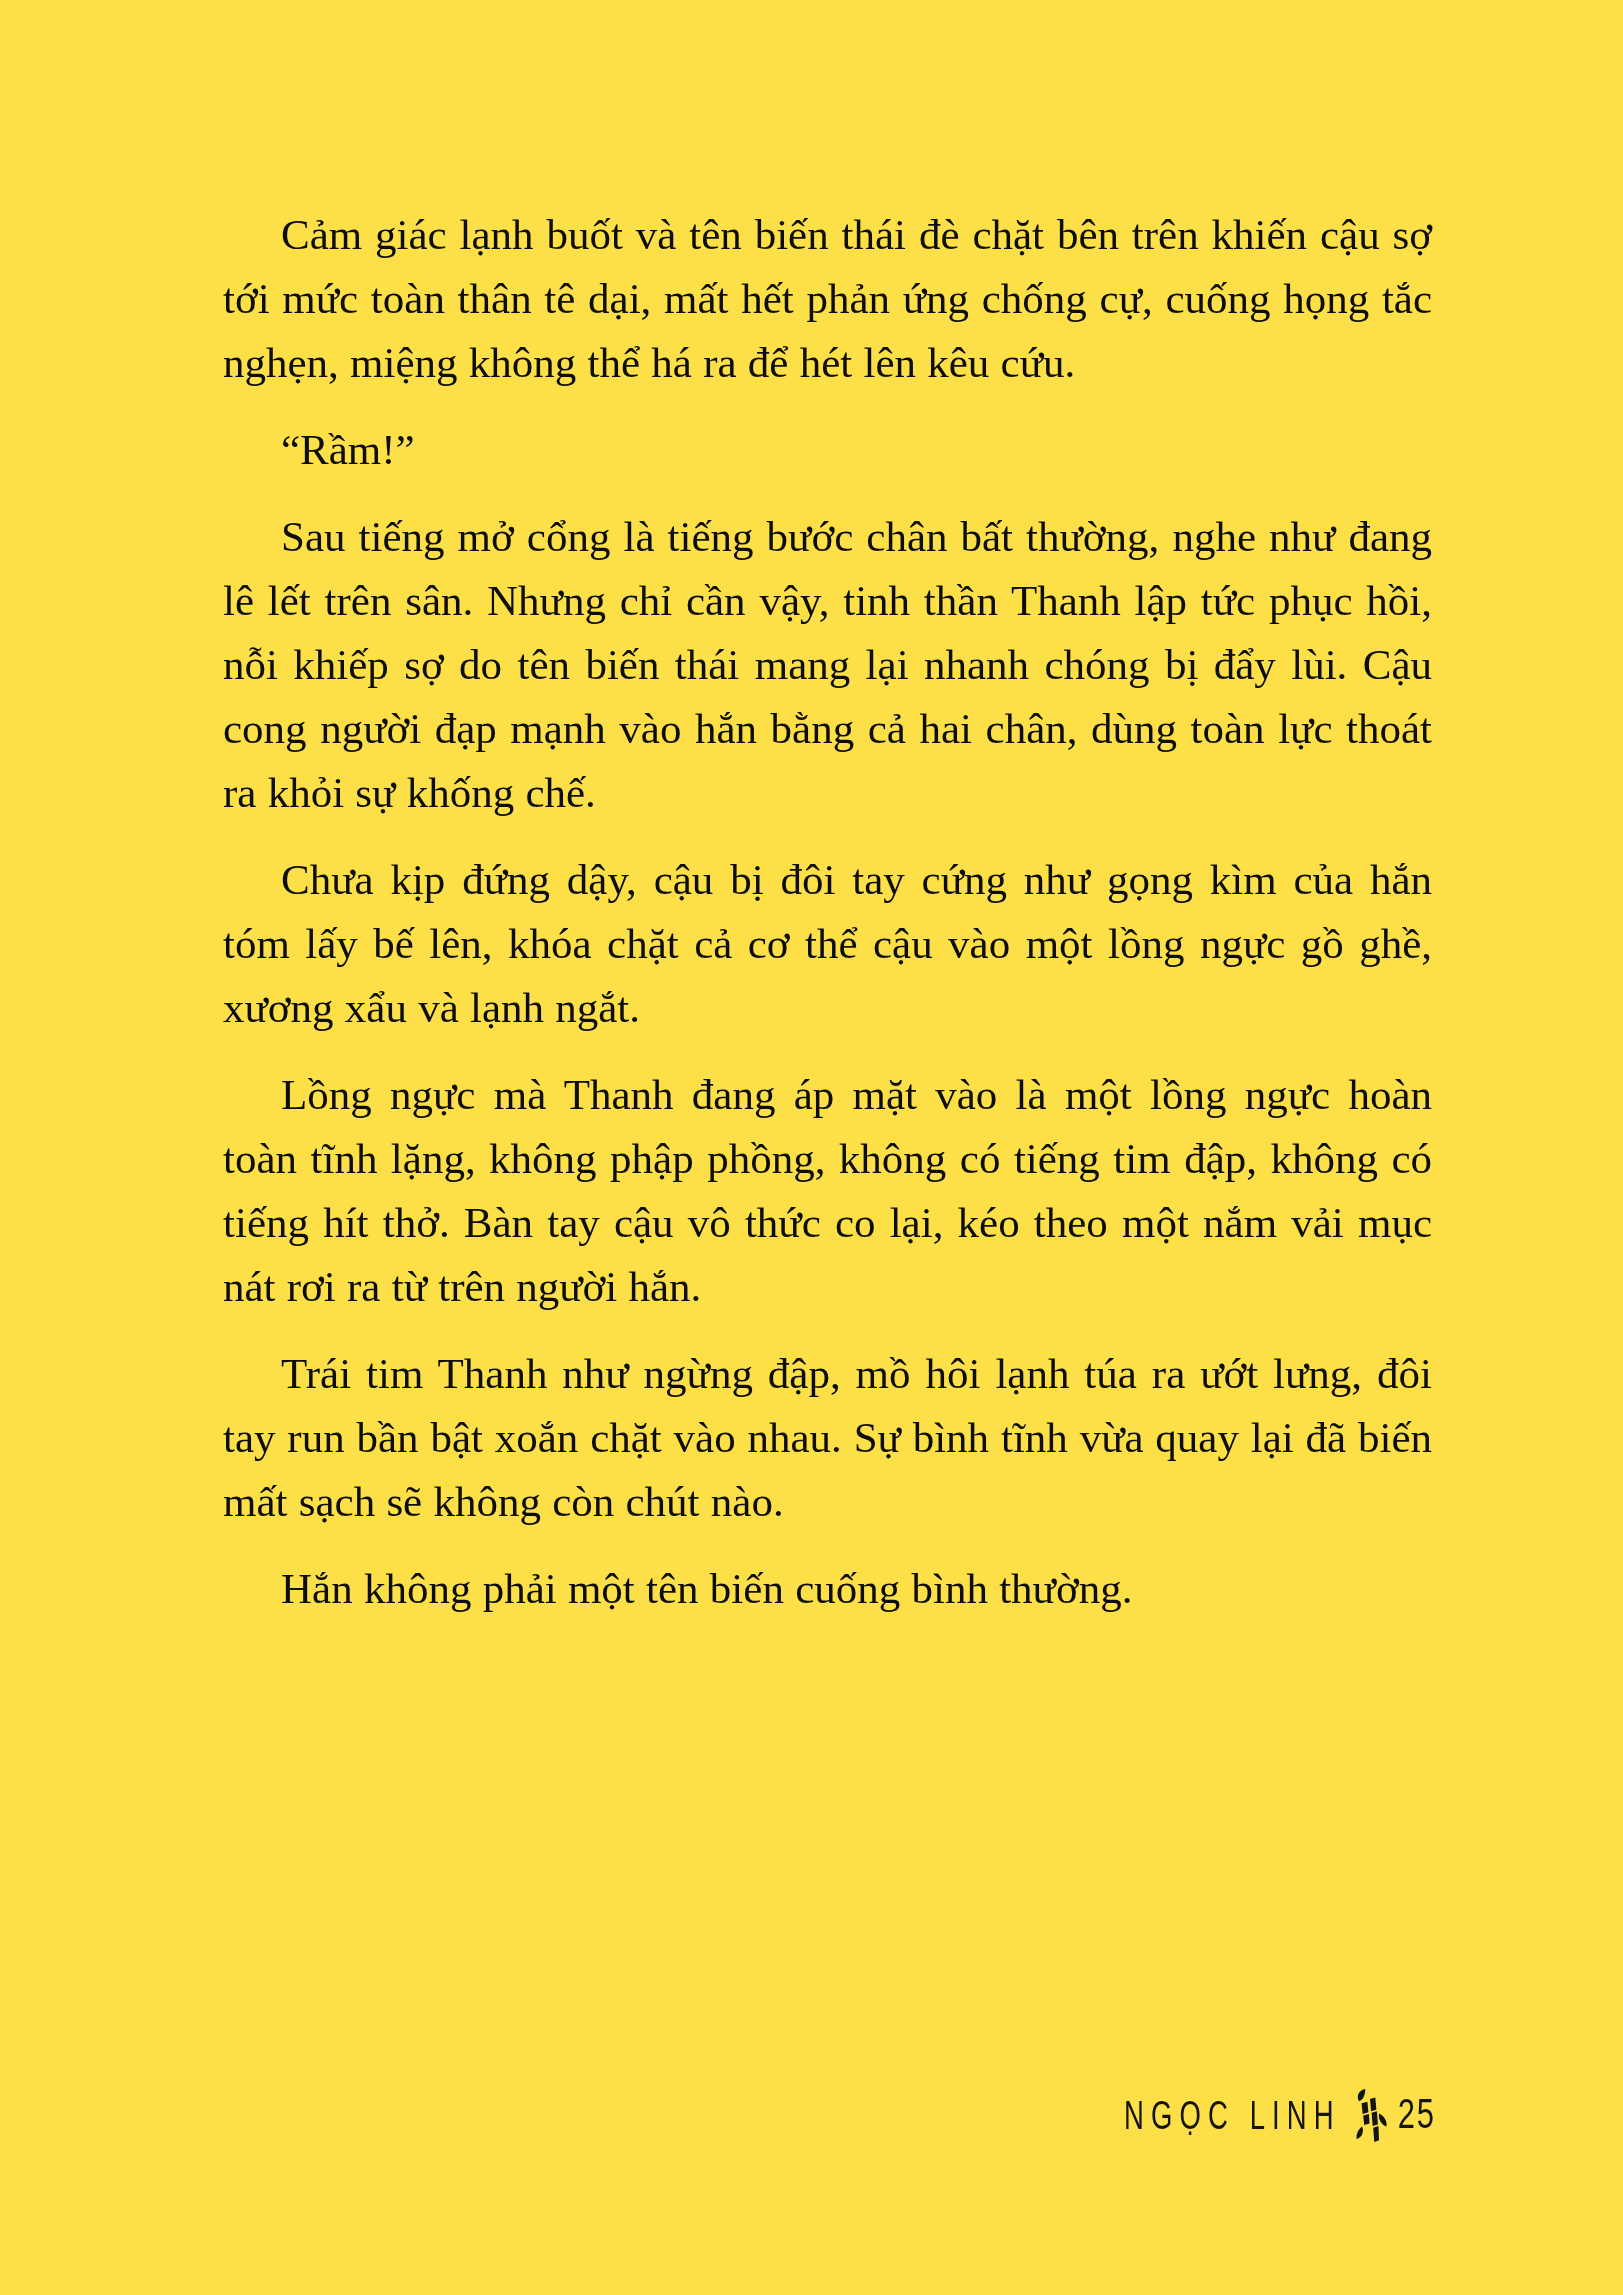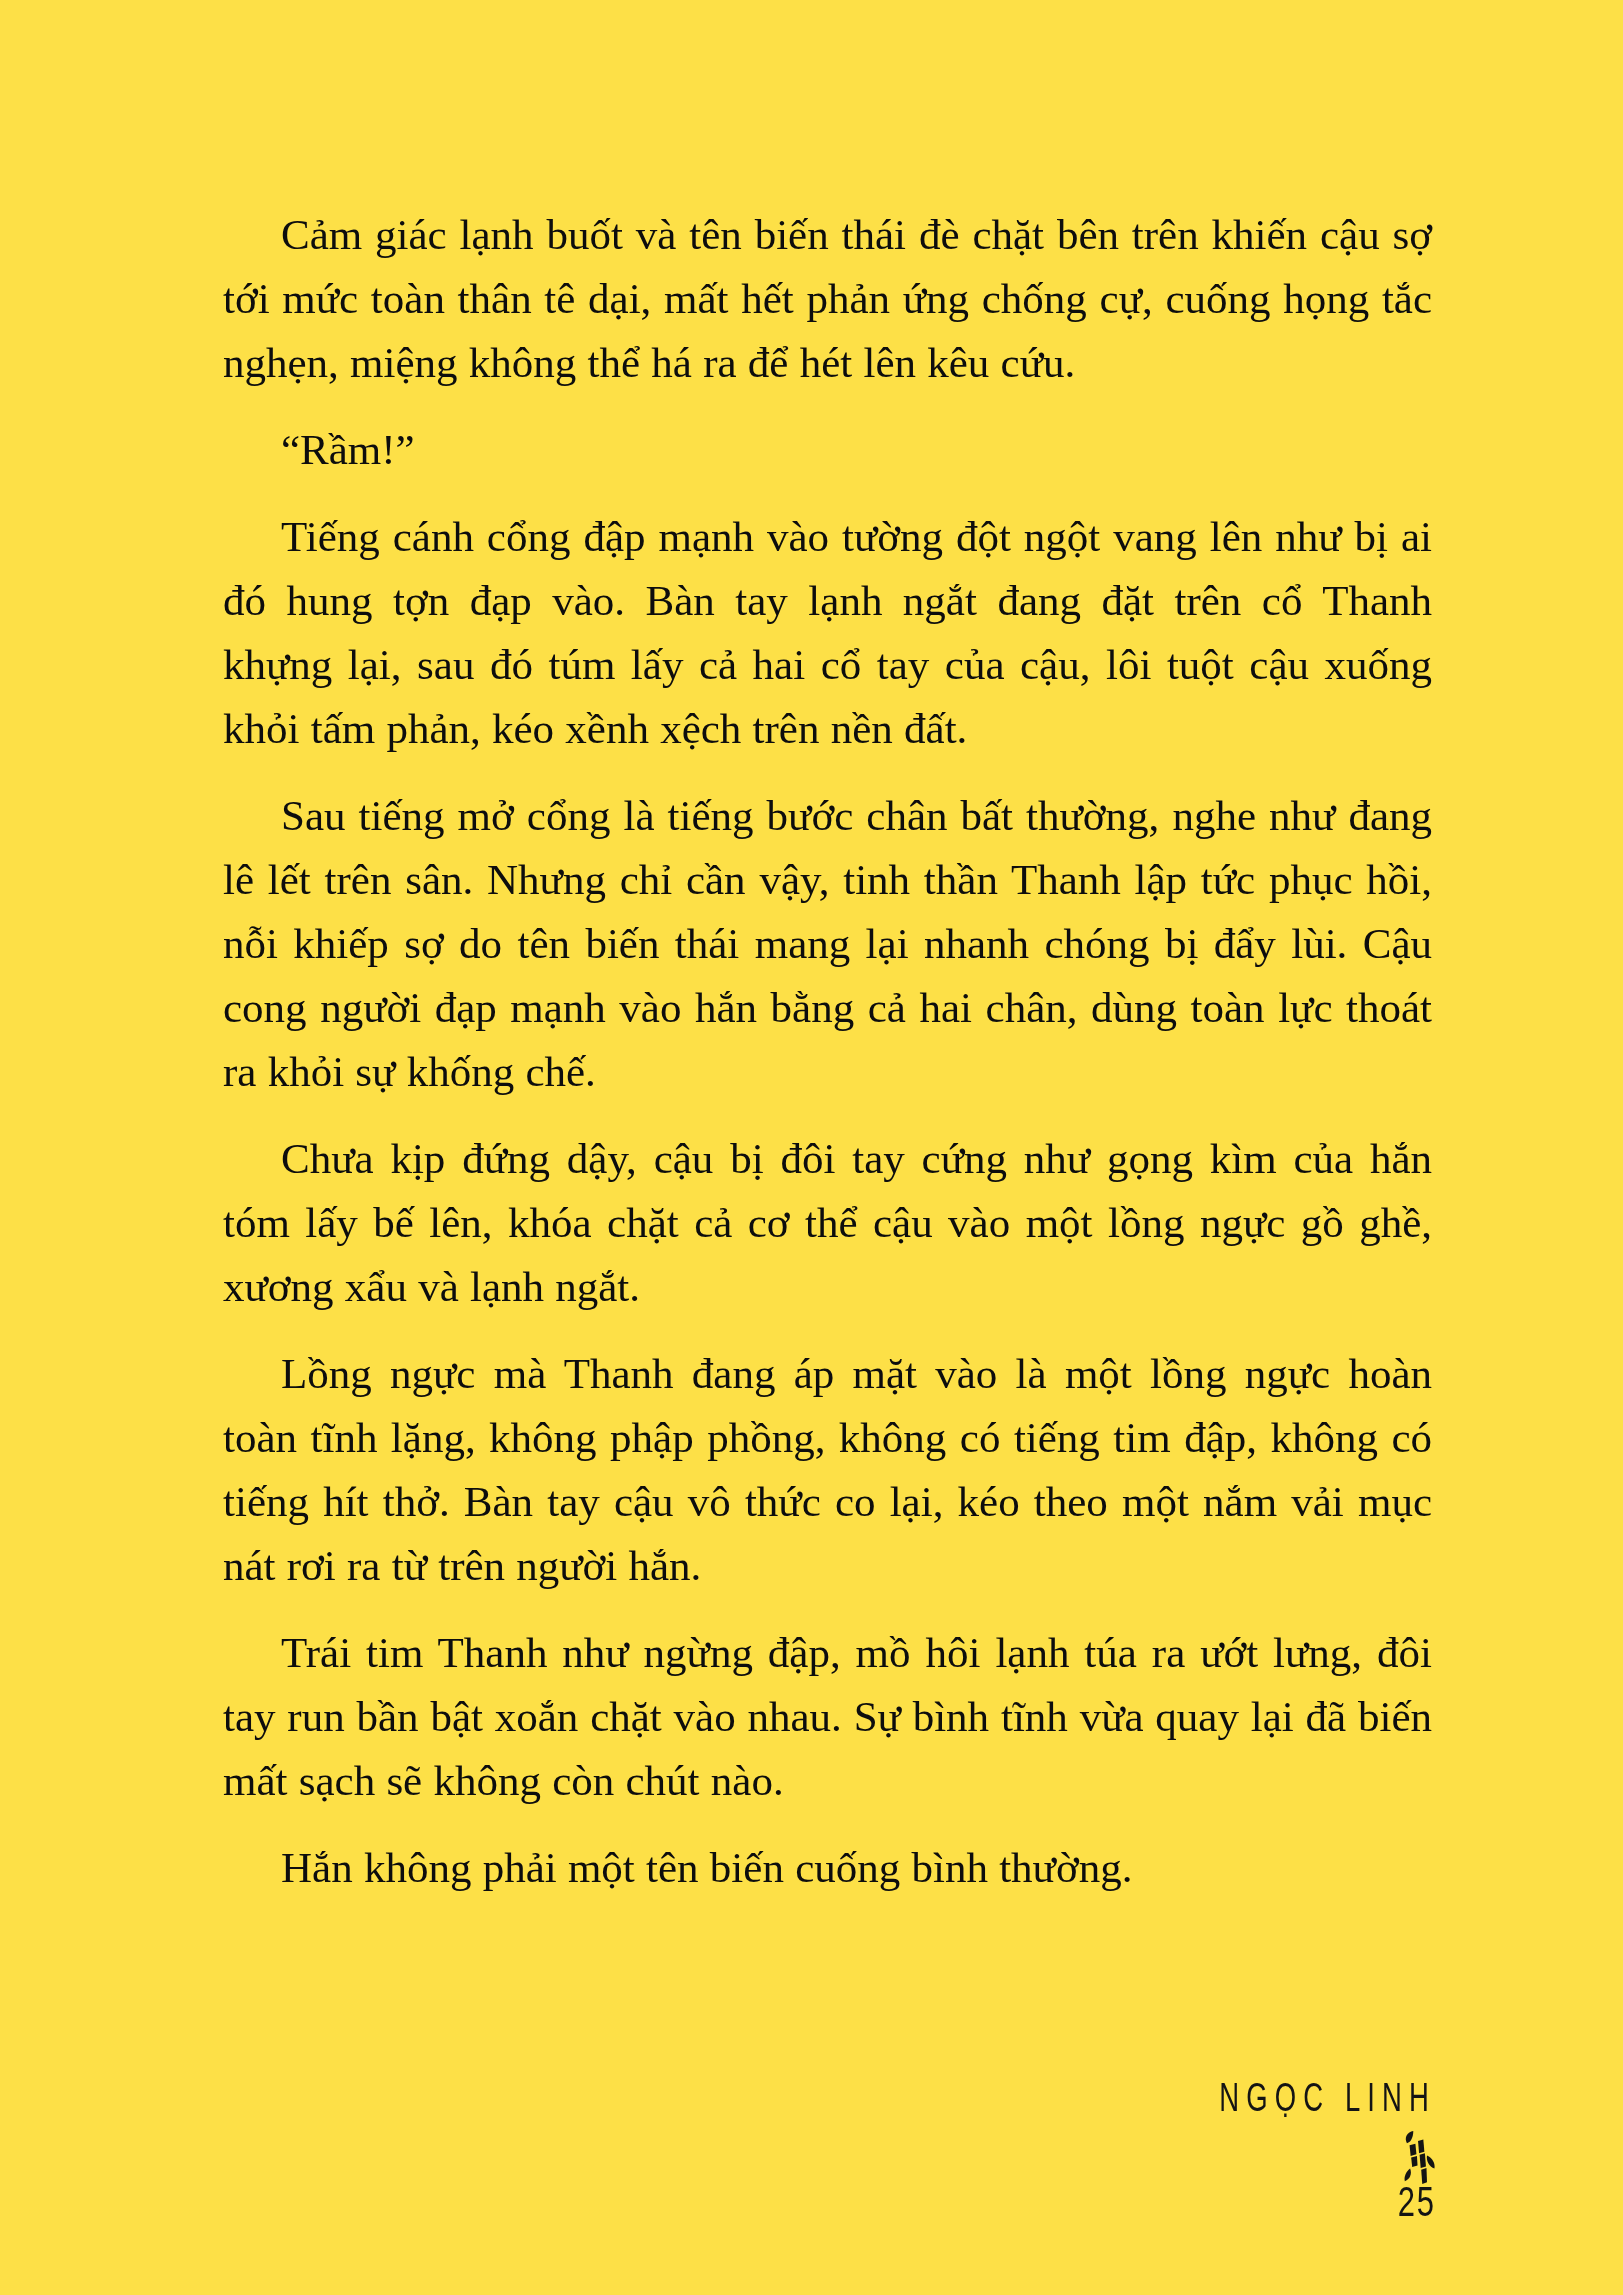--- a/index.html
+++ b/index.html
@@ -34,21 +34,20 @@
   .body-par + .body-par { margin-top: 23px; }
 
   .page-footer {
     position: absolute;
     top: 2089px;
     right: 187px;
     display: flex;
     align-items: flex-end;
     gap: 10px;
     color: #141414;
-    flex-direction: column;
   }
   .footer-author {
     display: inline-block;
     font-family: "Liberation Sans", sans-serif;
     font-size: 27.5px;
     letter-spacing: 7.1px;
     transform: scaleY(1.45);
     transform-origin: bottom;
     white-space: nowrap;
   }
@@ -68,21 +67,20 @@
   }
 </style>
 </head>
 <body>
 
 <div class="page">
 
   <div class="text-block">
     <p class="body-par">Cảm giác lạnh buốt và tên biến thái đè chặt bên trên khiến cậu sợ tới mức toàn thân tê dại, mất hết phản ứng chống cự, cuống họng tắc nghẹn, miệng không thể há ra để hét lên kêu cứu.</p>
     <p class="body-par">“Rầm!”</p>
-    <p class="body-par">Tiếng cánh cổng đập mạnh vào tường đột ngột vang lên như bị ai đó hung tợn đạp vào. Bàn tay lạnh ngắt đang đặt trên cổ Thanh khựng lại, sau đó túm lấy cả hai cổ tay của cậu, lôi tuột cậu xuống khỏi tấm phản, kéo xềnh xệch trên nền đất.</p>
     <p class="body-par">Sau tiếng mở cổng là tiếng bước chân bất thường, nghe như đang lê lết trên sân. Nhưng chỉ cần vậy, tinh thần Thanh lập tức phục hồi, nỗi khiếp sợ do tên biến thái mang lại nhanh chóng bị đẩy lùi. Cậu cong người đạp mạnh vào hắn bằng cả hai chân, dùng toàn lực thoát ra khỏi sự khống chế.</p>
     <p class="body-par">Chưa kịp đứng dậy, cậu bị đôi tay cứng như gọng kìm của hắn tóm lấy bế lên, khóa chặt cả cơ thể cậu vào một lồng ngực gồ ghề, xương xẩu và lạnh ngắt.</p>
     <p class="body-par">Lồng ngực mà Thanh đang áp mặt vào là một lồng ngực hoàn toàn tĩnh lặng, không phập phồng, không có tiếng tim đập, không có tiếng hít thở. Bàn tay cậu vô thức co lại, kéo theo một nắm vải mục nát rơi ra từ trên người hắn.</p>
     <p class="body-par">Trái tim Thanh như ngừng đập, mồ hôi lạnh túa ra ướt lưng, đôi tay run bần bật xoắn chặt vào nhau. Sự bình tĩnh vừa quay lại đã biến mất sạch sẽ không còn chút nào.</p>
     <p class="body-par">Hắn không phải một tên biến cuống bình thường.</p>
   </div>
 
   <div class="page-footer">
     <span class="footer-author">NGỌC LINH</span>
     <span>

